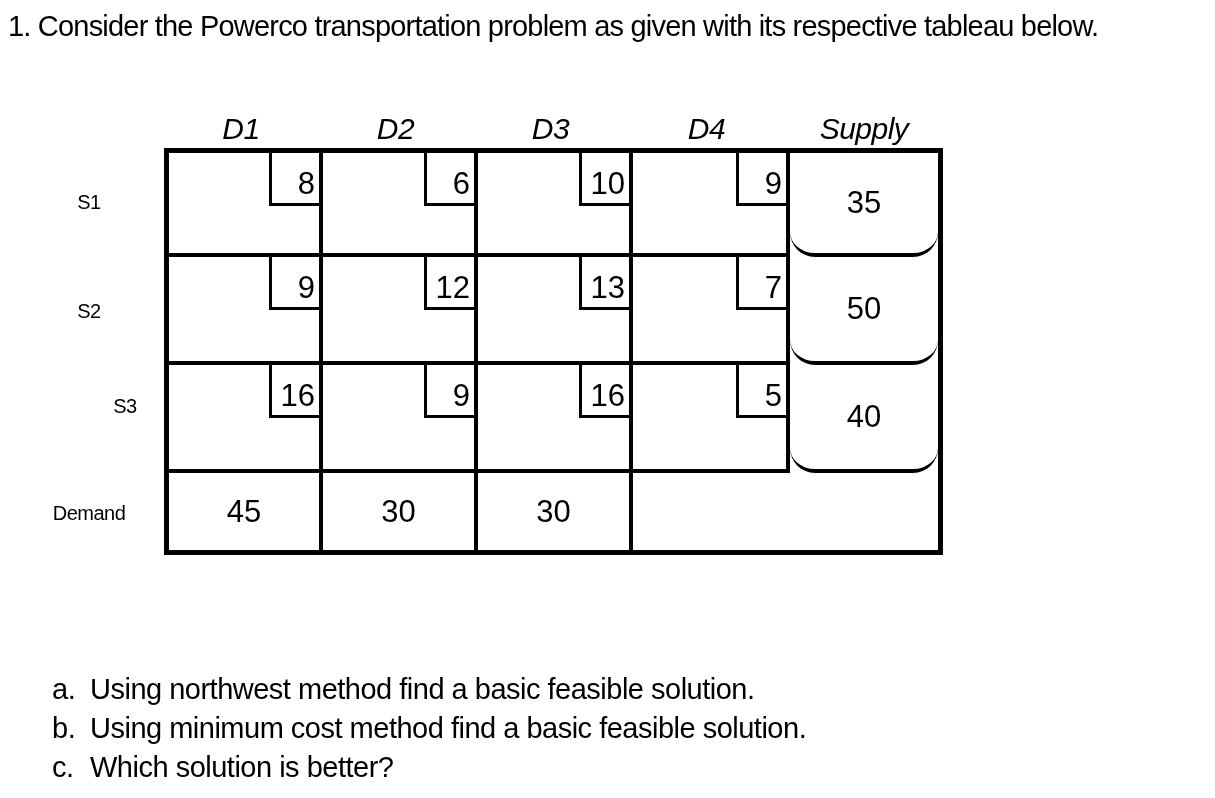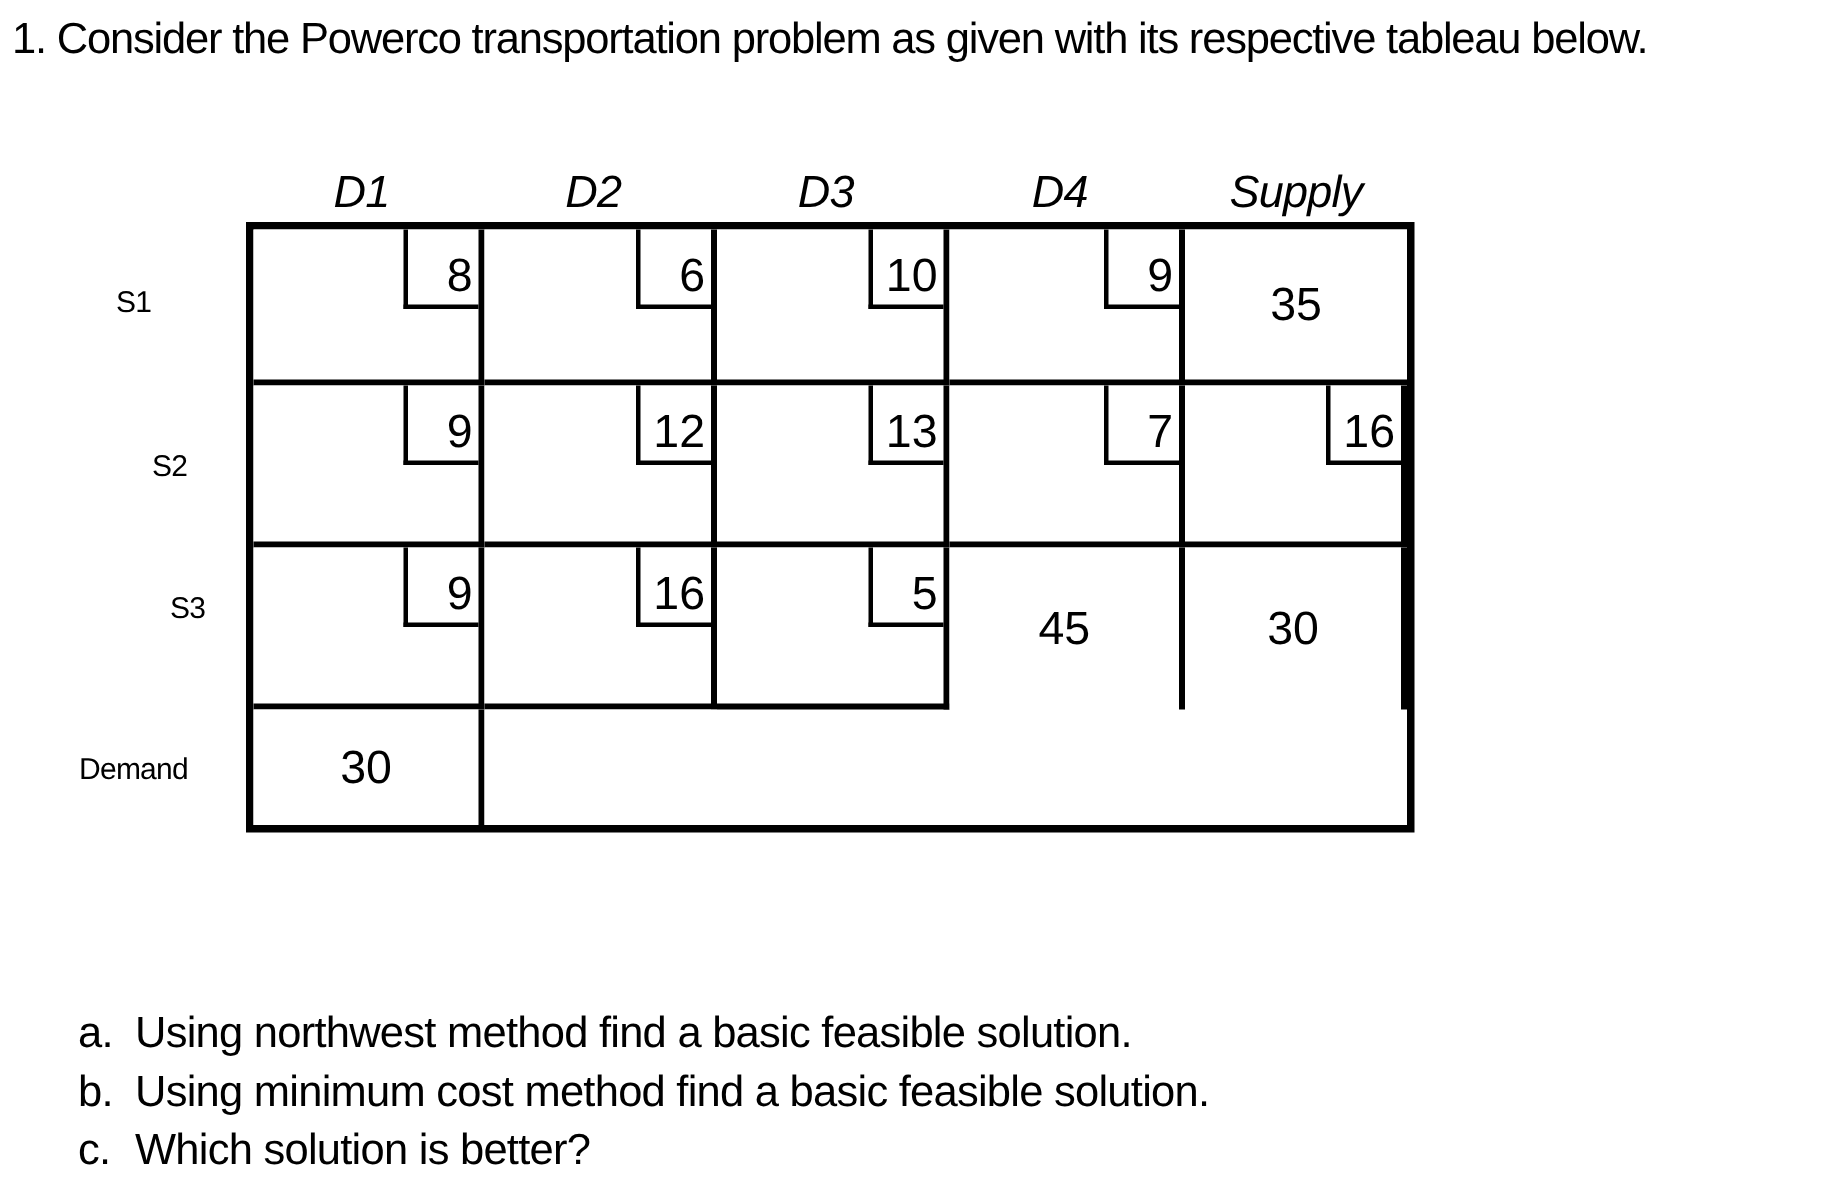--- a/index.html
+++ b/index.html
@@ -27,42 +27,42 @@
     box-sizing:border-box;border:5px solid #000;
     display:grid;
     grid-template-columns:154px 155px 155px 157px 1fr;
     grid-template-rows:104px 108px 108px 1fr;
   }
   .cell{
     position:relative;box-sizing:border-box;
     border-right:4px solid #000;border-bottom:4px solid #000;
     background:#fff;
   }
-  .cell.last-col{border-right:none;}
+  .cell.last-col{border-right:none;border-radius:25px;}
   .cell.last-row{border-bottom:none;}
   .cost-box{
     position:absolute;top:0;right:0;width:50px;height:53px;
     box-sizing:border-box;
     border-left:3px solid #000;border-bottom:3px solid #000;
     display:flex;align-items:flex-end;justify-content:flex-end;
     padding:0 4px 1px 0;
     font-size:31px;
   }
   .center-val{
     width:100%;height:100%;
     display:flex;align-items:center;justify-content:center;
     font-size:31px;
   }
   .row-label{
     position:absolute;left:0;width:178px;
     display:flex;align-items:center;justify-content:center;
     font-size:20px;letter-spacing:-0.5px;
   }
   .row-label.r0{top:148px;height:109px;}
-  .row-label.r1{top:257px;height:108px;padding-left:24px;}
+  .row-label.r1{top:257px;height:108px;}
   .row-label.r2{top:352px;height:108px;margin-left:36px;}
   .row-label.r3{top:473px;height:80px;}
   
   .questions{
     position:absolute;left:52px;top:670px;
     font-size:29px;letter-spacing:-0.5px;
   }
   .q-row{display:flex;line-height:39px;white-space:nowrap;}
   .q-marker{width:38px;flex:0 0 38px;}
 </style>
@@ -107,32 +107,38 @@
   </div>
   <div class="cell">
     <div class="cost-box">12</div>
   </div>
   <div class="cell">
     <div class="cost-box">13</div>
   </div>
   <div class="cell">
     <div class="cost-box">7</div>
   </div>
+  <div class="cell last-col">
+    <div class="center-val">50</div>
+  </div>
 
   <div class="cell">
     <div class="cost-box">16</div>
   </div>
   <div class="cell">
     <div class="cost-box">9</div>
   </div>
   <div class="cell">
     <div class="cost-box">16</div>
   </div>
   <div class="cell">
     <div class="cost-box">5</div>
+  </div>
+  <div class="cell last-col">
+    <div class="center-val">40</div>
   </div>
 
   <div class="cell last-row">
     <div class="center-val">45</div>
   </div>
   <div class="cell last-row">
     <div class="center-val">30</div>
   </div>
   <div class="cell last-row">
     <div class="center-val">30</div>

